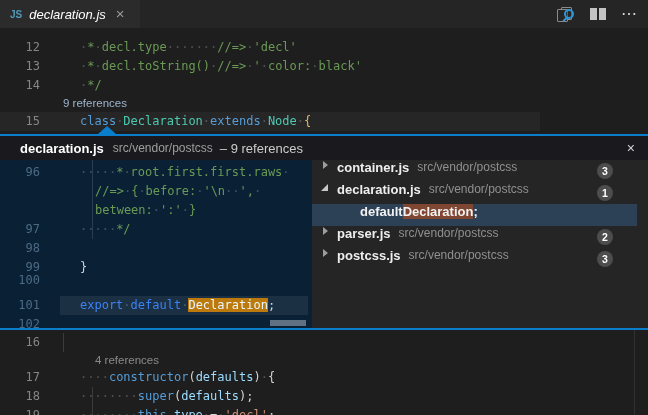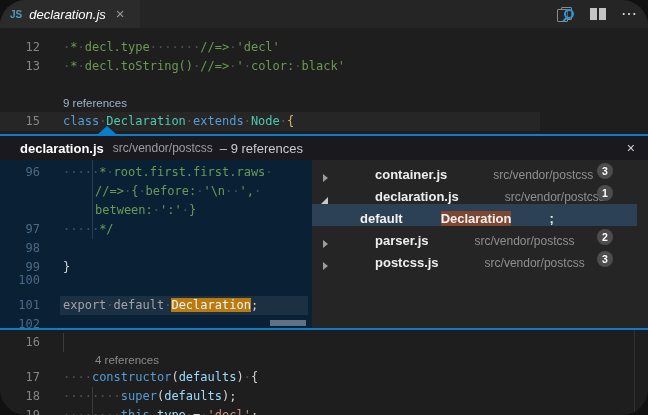--- a/index.html
+++ b/index.html
@@ -1,42 +1,42 @@
 <!DOCTYPE html>
 <html><head>
 <meta charset="utf-8">
 <style>
   html,body{margin:0;padding:0;background:#111;}
   .screen{position:relative;width:648px;height:415px;background:#1e1e1e;overflow:hidden;
-          font-family:"Liberation Sans",sans-serif;-webkit-font-smoothing:antialiased;user-select:none;border-radius:26px;}
+          font-family:"Liberation Sans",sans-serif;-webkit-font-smoothing:antialiased;user-select:none;}
   
   .tabbar{position:absolute;left:0;top:0;width:648px;height:28px;background:#252526;}
   .tab{position:absolute;left:0;top:0;width:140px;height:28px;background:#2b2b2c;
        display:flex;align-items:center;padding:0 10px;box-sizing:border-box;}
   .js-ic{color:#519aba;font-weight:bold;font-size:10px;margin-right:7px;}
   .tab-title{color:#ffffff;font-style:italic;font-size:13px;}
   .tab-close{color:#9b9b9b;font-size:15px;margin-left:10px;line-height:28px;}
   .actions{position:absolute;right:10px;top:0;height:28px;display:flex;align-items:center;gap:15px;}
   .ic-find{position:relative;width:19px;height:17px;}
   .fi-page2{position:absolute;left:5px;top:1px;width:9px;height:11px;border:1px solid #8a8a8a;border-radius:1px;}
   .fi-page{position:absolute;left:1px;top:3px;width:9px;height:11px;border:1px solid #8a8a8a;border-radius:1px;background:#252526;}
   .fi-lens{position:absolute;right:1px;bottom:4px;width:6px;height:6px;border:2px solid #2f96d8;border-radius:50%;background:rgba(37,37,38,.4);}
   .fi-handle{position:absolute;right:9px;bottom:1px;width:2px;height:5px;background:#2f96d8;transform:rotate(45deg);}
   .ic-split{display:flex;gap:2px;}
   .ic-split i{display:block;width:7px;height:12px;background:#c4c4c4;}
   .ic-more{color:#d8d8d8;font-size:16px;line-height:28px;letter-spacing:1px;}
   
   .crow{position:absolute;left:0;height:19px;display:flex;}
   .gut{width:40px;text-align:right;color:#858585;flex:none;
        font:12px/19px "DejaVu Sans Mono",monospace;}
-  .ct{margin-left:23px;font:12px/19px "DejaVu Sans Mono",monospace;white-space:pre;}
+  .ct{margin-left:40px;font:12px/19px "DejaVu Sans Mono",monospace;white-space:pre;}
   .ct.wrap{margin-left:55px;text-align:right;}
   .ct.part{margin-left:37px;}
   .tk-cm{color:#6a9955}.tk-kw{color:#569cd6}.tk-cls{color:#4ec9b0}.tk-id{color:#9cdcfe}
-  .tk-str{color:#ce9178}.tk-pn{color:#d4d4d4}.tk-mg{color:#a3a3a3}.tk-gold{color:#deb968}
+  .tk-str{color:#ce9178}.tk-pn{color:#d4d4d4}.tk-mg{color:#3b82f6}.tk-gold{color:#deb968}
   .tk-ws{color:rgba(215,225,235,0.26)}
   .tk-match{background:#bc7a0d;color:#eaf6ff;}
   .codelens{position:absolute;font-size:11.5px;color:#8a8a8a;line-height:16px;}
   .codelens.link{color:#9cb4cc;cursor:pointer;}
   .guide{position:absolute;width:1px;background:rgba(255,255,255,0.13);}
   
   .ed-top{position:absolute;left:0;top:28px;width:540px;height:106px;overflow:hidden;}
   .cur-line{position:absolute;left:0;top:84px;width:634px;height:19px;background:rgba(255,255,255,0.04);}
   .ed-bottom{position:absolute;left:0;top:330px;width:648px;height:85px;overflow:hidden;padding-left:32px;}
   .vline{position:absolute;left:634px;top:0;width:1px;background:#313131;}
@@ -54,21 +54,21 @@
   .ph-path{color:#9f9f9f;font-size:12px;margin-left:9px;}
   .ph-meta{color:#cccccc;font-size:13px;margin-left:7px;}
   .ph-close{position:absolute;right:13px;top:0;color:#d4d4d4;font-size:14px;line-height:24px;cursor:pointer;}
   .peek-body{position:absolute;left:0;top:24px;width:648px;height:168px;}
   .peek-ed{position:absolute;left:0;top:0;width:312px;height:168px;background:#0a2135;overflow:hidden;}
   .peek-ed .gut{color:#4d6a85;}
   .ref-line-hl{position:absolute;left:60px;top:136px;width:248px;height:19px;background:rgba(255,255,255,0.07);}
   .hsb{position:absolute;left:270px;top:160px;width:36px;height:6px;background:#5f7183;}
   
   .results{position:absolute;left:312px;top:0;width:336px;height:168px;background:#252526;}
-  .rrow{position:absolute;left:0;right:11px;height:22px;display:flex;align-items:flex-end;font-size:13px;cursor:pointer;gap:38px;}
+  .rrow{position:absolute;left:0;right:11px;height:22px;display:flex;align-items:flex-start;font-size:13px;cursor:pointer;}
   .rrow.sel{background:#2c4056;}
   .tw{flex:none;margin-left:9px;width:9px;height:9px;position:relative;}
   .tw-c{position:absolute;top:1px;left:2px;width:0;height:0;
         border-left:5px solid #9d9d9d;border-top:4px solid transparent;border-bottom:4px solid transparent;}
   .tw-e{position:absolute;top:2px;left:0;width:0;height:0;
         border-bottom:7px solid #c8c8c8;border-left:7px solid transparent;}
   .res-file{color:#eeeeee;font-weight:bold;margin-left:7px;}
   .res-path{color:#909090;font-size:12px;margin-left:8px;}
   .badge{position:absolute;right:24px;top:3px;width:16px;height:16px;border-radius:50%;
          background:#4d4d4d;color:#ffffff;font-size:10.5px;font-weight:bold;text-align:center;line-height:16px;}
@@ -104,20 +104,24 @@
   <div class="ed-top">
     <div class="cur-line"></div>
     <div class="crow" style="top:10px">
       <span class="gut">12</span>
       <span class="ct"><span class="tk-ws">·</span><span class="tk-cm">*</span><span class="tk-ws">·</span><span class="tk-cm">decl.type</span><span class="tk-ws">·······</span><span class="tk-cm">//=&gt;</span><span class="tk-ws">·</span><span class="tk-cm">'decl'</span></span>
     </div>
     <div class="crow" style="top:29px">
       <span class="gut">13</span>
       <span class="ct"><span class="tk-ws">·</span><span class="tk-cm">*</span><span class="tk-ws">·</span><span class="tk-cm">decl.toString()</span><span class="tk-ws">·</span><span class="tk-cm">//=&gt;</span><span class="tk-ws">·</span><span class="tk-cm">'</span><span class="tk-ws">·</span><span class="tk-cm">color:</span><span class="tk-ws">·</span><span class="tk-cm">black'</span></span>
     </div>
+    <div class="crow" style="top:48px">
+      <span class="gut">14</span>
+      <span class="ct"><span class="tk-ws">·</span><span class="tk-cm">*/</span></span>
+    </div>
     <span class="codelens link" style="left:63px;top:67px">9 references</span>
     <div class="crow" style="top:84px">
       <span class="gut">15</span>
       <span class="ct"><span class="tk-kw">class</span><span class="tk-ws">·</span><span class="tk-cls">Declaration</span><span class="tk-ws">·</span><span class="tk-kw">extends</span><span class="tk-ws">·</span><span class="tk-cls">Node</span><span class="tk-ws">·</span><span class="tk-gold">{</span></span>
     </div>
     <div class="vline" style="height:106px"></div>
     <div class="sb-thumb" style="top:29px;height:53px"></div>
     <div class="sb-deco" style="top:39px;height:8px"></div>
     <div class="peek-arrow"></div>
   </div>

